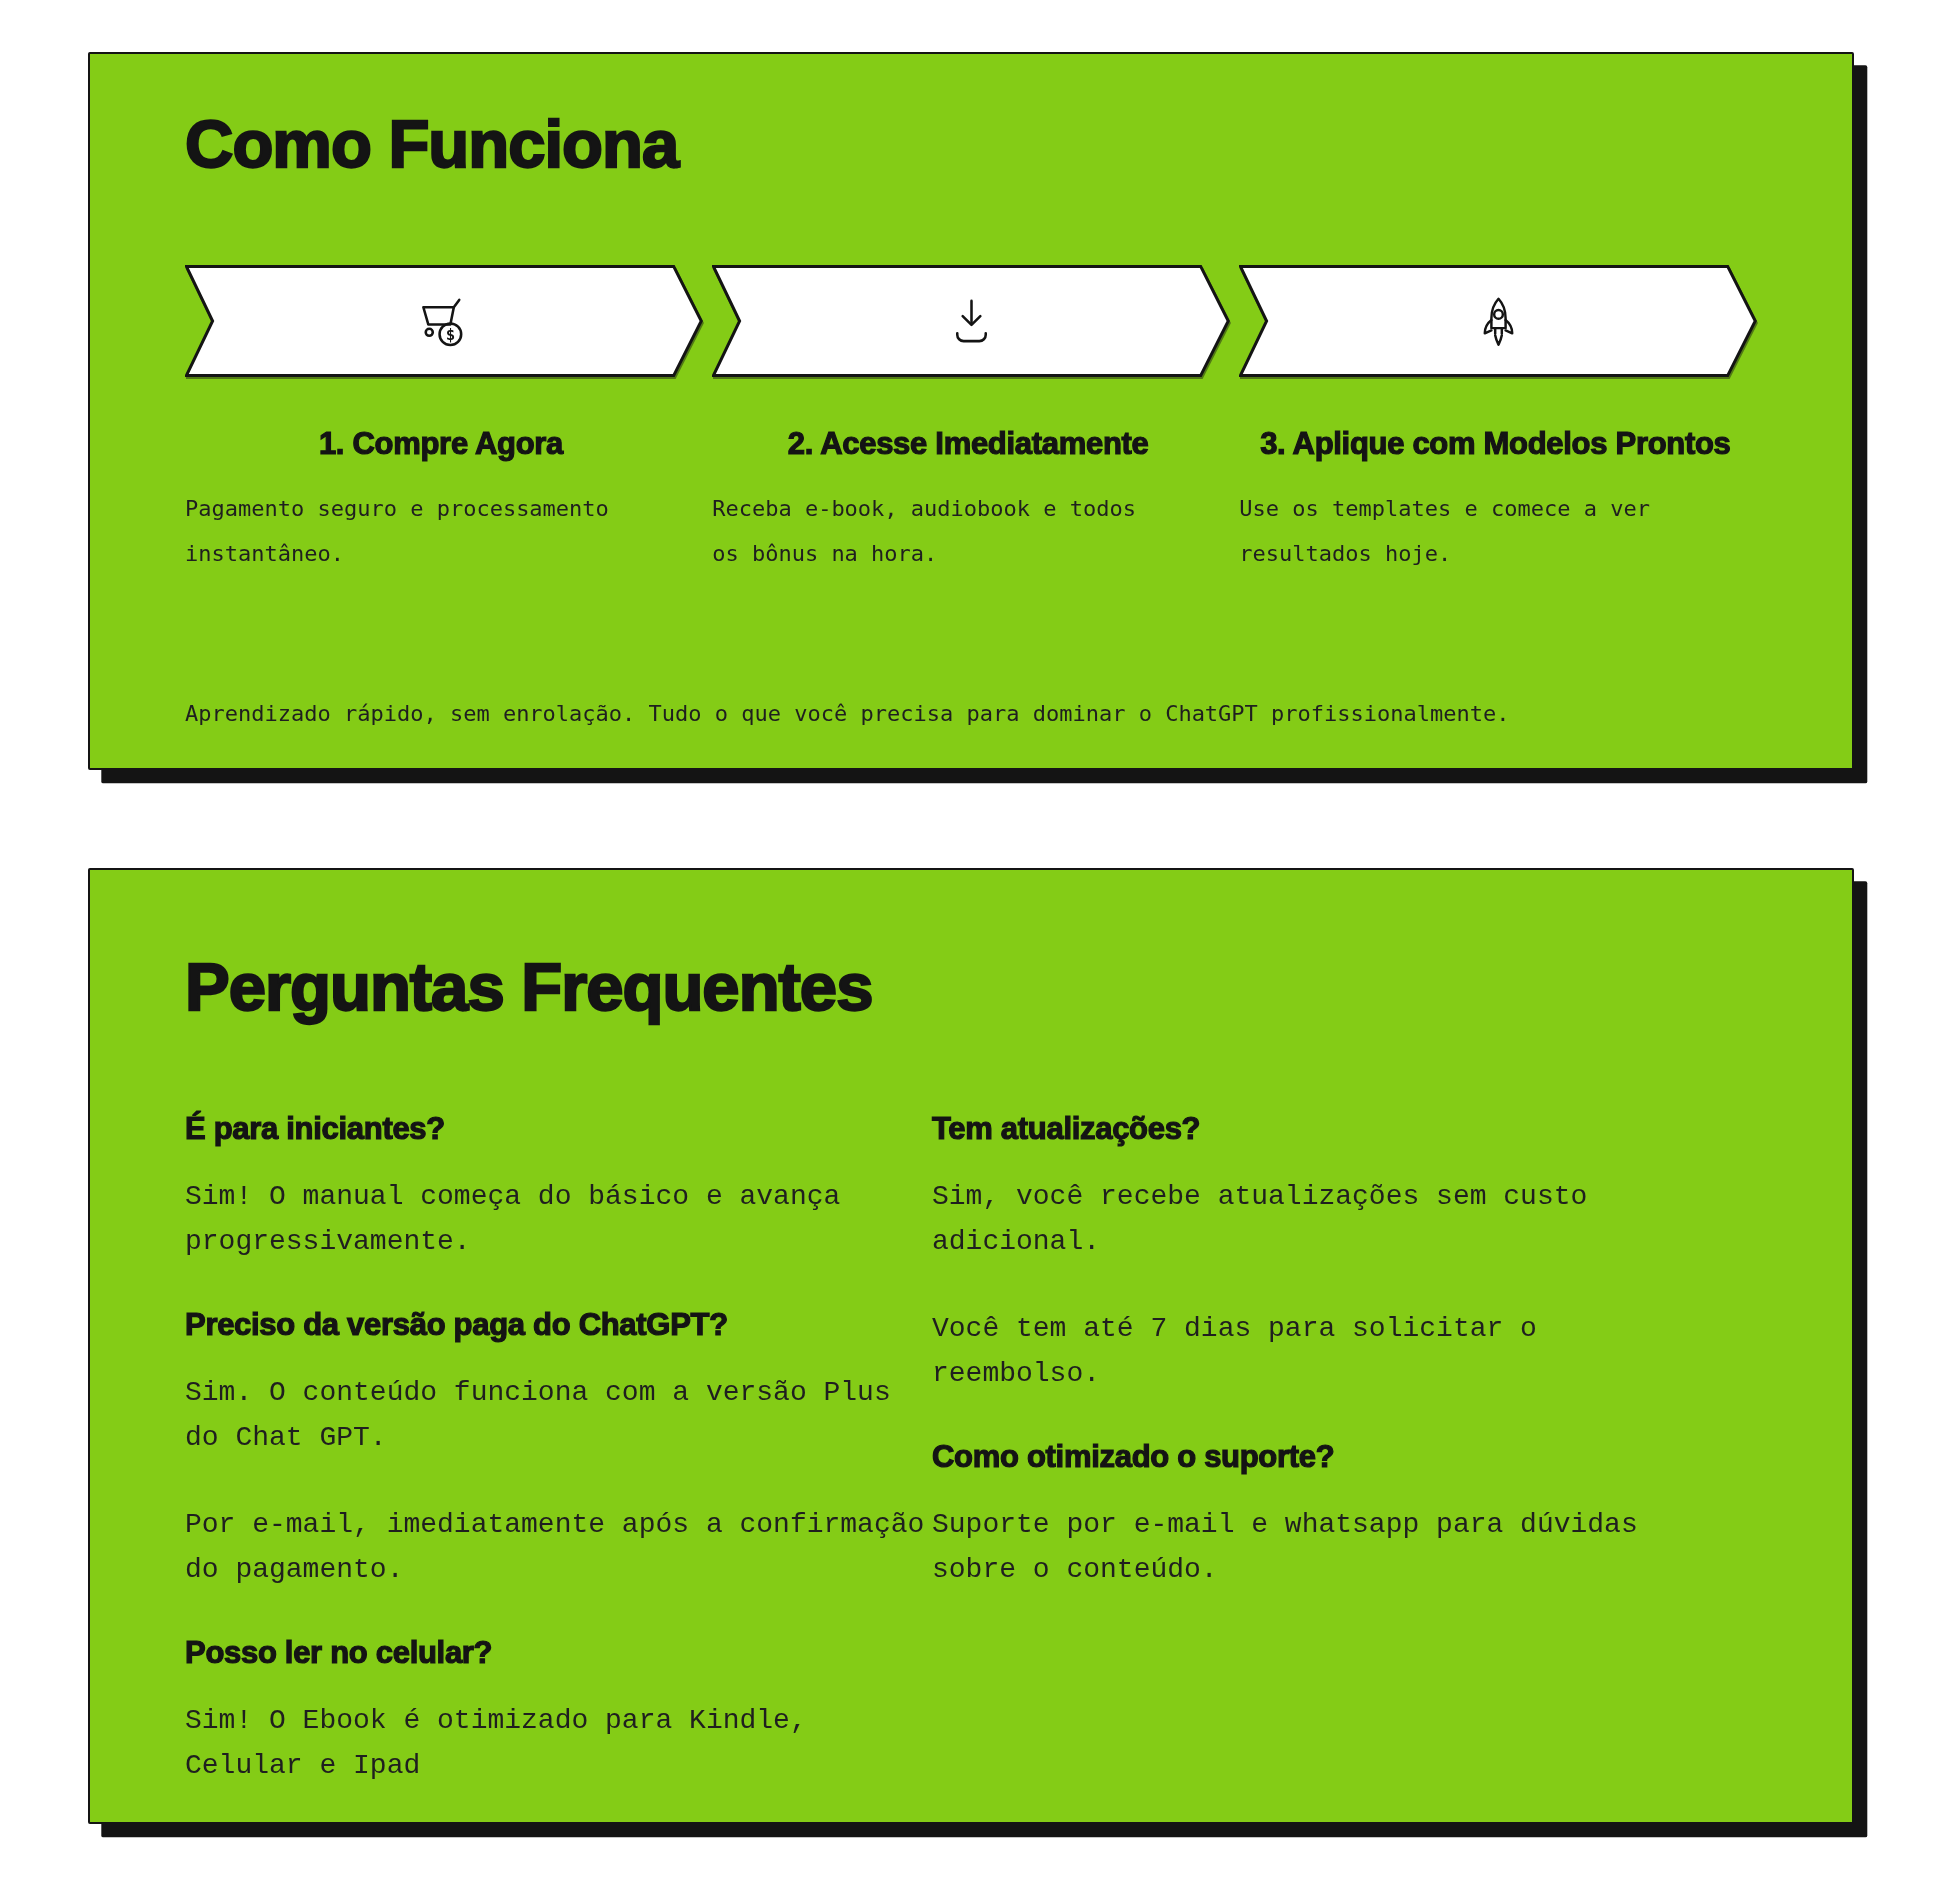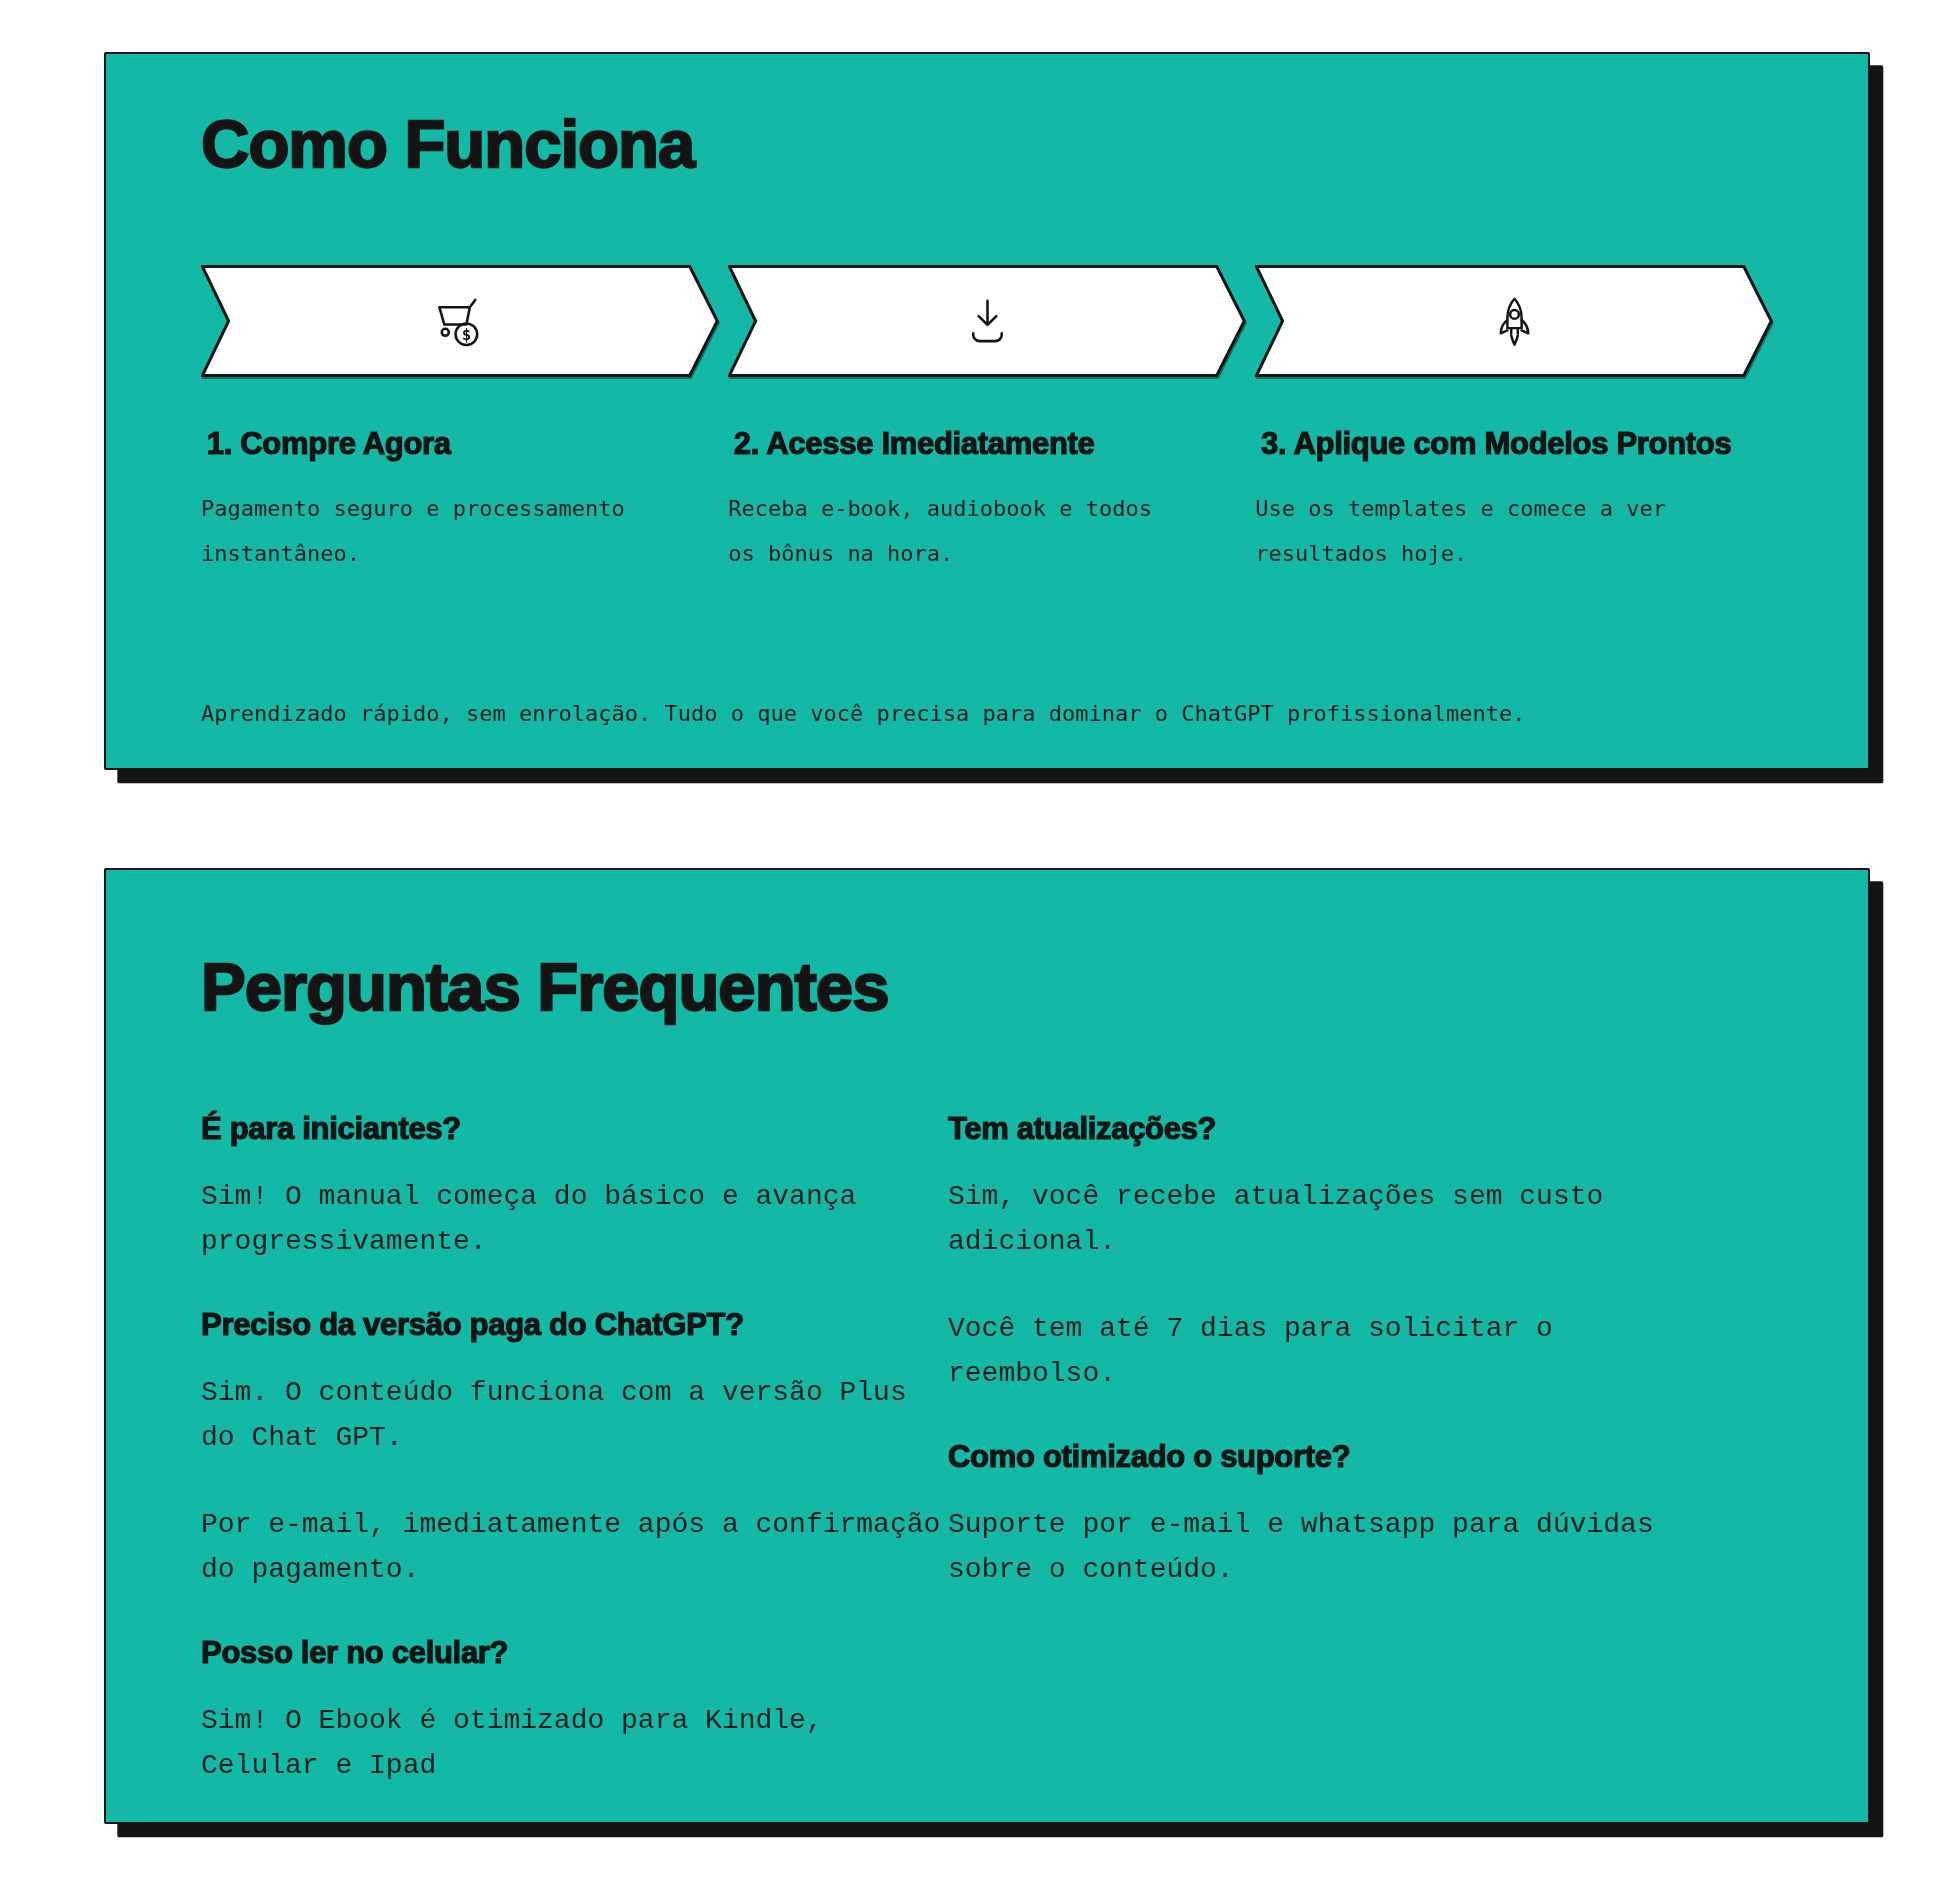--- a/index.html
+++ b/index.html
@@ -2,21 +2,21 @@
 <html lang="pt-BR" style="font-size:15px"><head>
 <meta charset="utf-8">
 <style>
   * { margin:0; padding:0; box-sizing:border-box; }
   html,body { background:#ffffff; }
   body{
     width:1959px; height:1885px; position:relative; overflow:hidden;
     font-family:"Liberation Sans", sans-serif; color:#141414;
   }
   .card{
-    position:absolute; left:104px; width:1766px; background:#14b8a6;
+    position:absolute; left:88px; width:1766px; background:#84cc16;
     border:2.9px solid #141414; border-radius:1.9px;
     box-shadow:13.3px 13.3px 0 0 #141414;
     padding:0 95px;
   }
   #card-how{ top:52px;  height:718px; }
   #card-faq{ top:868px; height:956px; }
 
   .section-title{
     font-size:67px; line-height:1.05; font-weight:700;
     letter-spacing:-1px; color:#141414;
@@ -35,21 +35,21 @@
   .chevron-wrap > svg.chevron{
     display:block; width:100%; height:112px;
     filter:drop-shadow(1.9px 2.9px 0 rgba(20,20,20,0.45));
   }
   .step-icon{
     position:absolute; inset:0; display:flex;
     align-items:center; justify-content:center; pointer-events:none;
   }
   .step-title{
     margin:48px 11.4px 0 5.7px; font-size:31px; line-height:1.22;
-    font-weight:700; letter-spacing:-0.3px;
+    font-weight:700; letter-spacing:-0.3px;text-align:center;
     -webkit-text-stroke:1.2px #141414;
   }
   .step-desc{
     margin-top:23px; max-width:457px;
     font-family:"DejaVu Sans Mono", monospace;
     font-size:22px; line-height:45px; color:#1f1f1f;
   }
   .footnote{
     margin-top:80px;
     font-family:"DejaVu Sans Mono", monospace;

